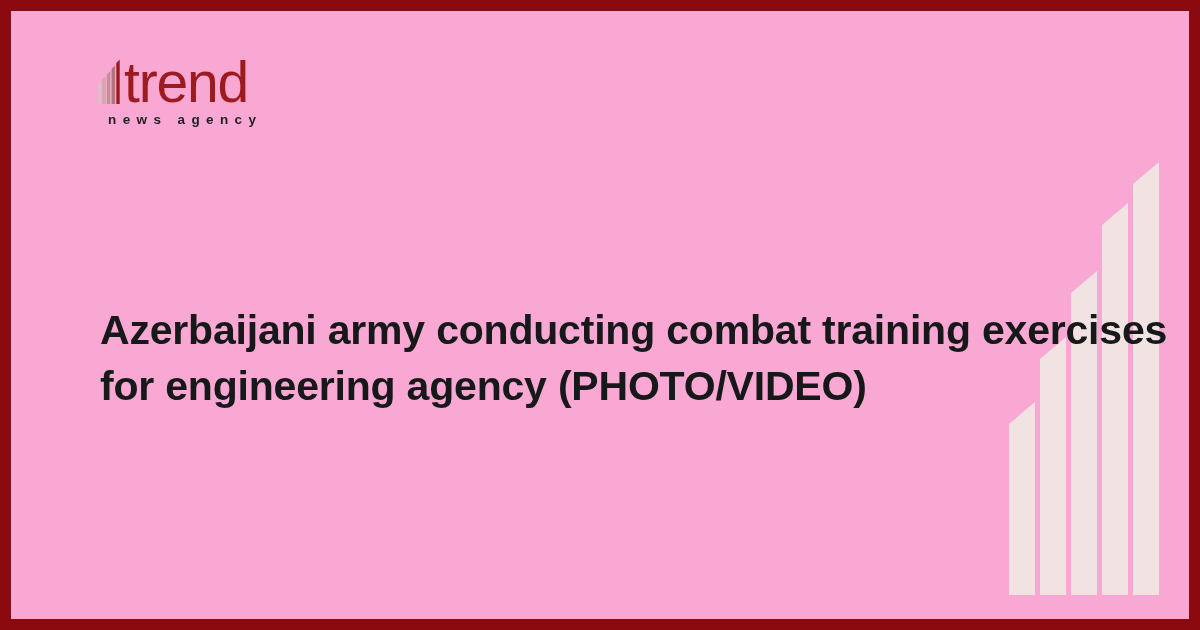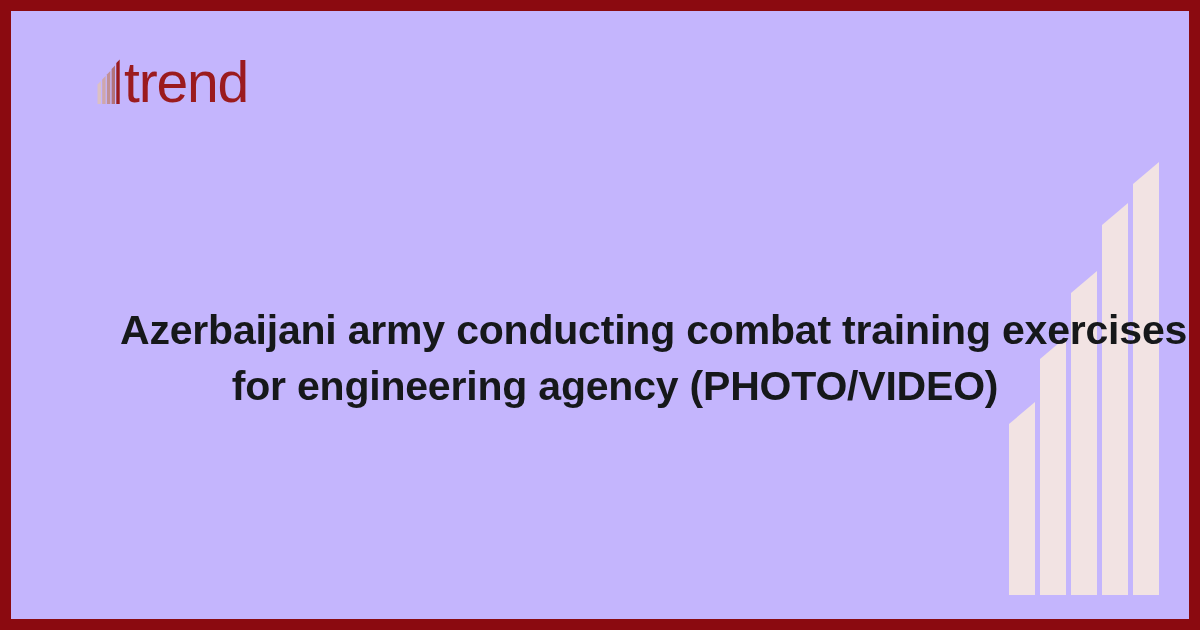--- a/index.html
+++ b/index.html
@@ -23,23 +23,22 @@
     box-sizing: border-box;
     border: 11px solid #8B0A10;
     background: #F7F2EC;
     overflow: hidden;
   }
 
   
   #canvas {
     position: absolute;
     inset: 0;
-    background: #c4b5fd;
+    background: #f9a8d4;
     overflow: hidden;
-    text-align: center;
   }
 
   
   #deco-bars {
     position: absolute;
     right: 0;
     top: 0;
     width: 200px;
     height: 608px;
     pointer-events: none;
@@ -93,21 +92,21 @@
     left: 89px;
     top: 264px;
     width: 1010px;
     font-family: "Liberation Sans", "DejaVu Sans", sans-serif;
     font-size: 41px;
     line-height: 56px;
     font-weight: 700;
     letter-spacing: -0.2px;
     color: #16181A;
   }
-  #headline .hl-line { display: block; white-space: pre; margin-left: 20px; }
+  #headline .hl-line { display: block; white-space: pre; }
 </style>
 </head>
 <body>
 
 <div id="card">
   <div id="canvas">
 
     <div id="deco-bars">
       <svg width="200" height="608" viewBox="0 0 200 608" xmlns="http://www.w3.org/2000/svg" aria-hidden="true">
         <g fill="#F2E3E3">
@@ -129,20 +128,21 @@
       <div id="logo-row">
         <svg id="logo-mark" viewBox="0 0 26 46" xmlns="http://www.w3.org/2000/svg" aria-hidden="true">
           <path d="M0.5 46 L0.5 26.5 L3.9 23.0 L3.9 46 Z" fill="#DCC0C3"></path>
           <path d="M5.2 46 L5.2 21.5 L8.6 18.0 L8.6 46 Z" fill="#CFA7AB"></path>
           <path d="M9.9 46 L9.9 16.5 L13.3 13.0 L13.3 46 Z" fill="#C18F94"></path>
           <path d="M14.6 46 L14.6 11.0 L18.0 7.5 L18.0 46 Z" fill="#B2737A"></path>
           <path d="M19.3 46 L19.3 5.0 L22.7 1.5 L22.7 46 Z" fill="#9B1B1E"></path>
         </svg>
         <span id="logo-word">trend</span>
       </div>
+      <div id="logo-sub">news agency</div>
     </div>
 
     <h1 id="headline">
       <span class="hl-line">Azerbaijani army conducting combat training exercises</span>
       <span class="hl-line">for engineering agency (PHOTO/VIDEO)</span>
     </h1>
 
   </div>
 </div>
 

